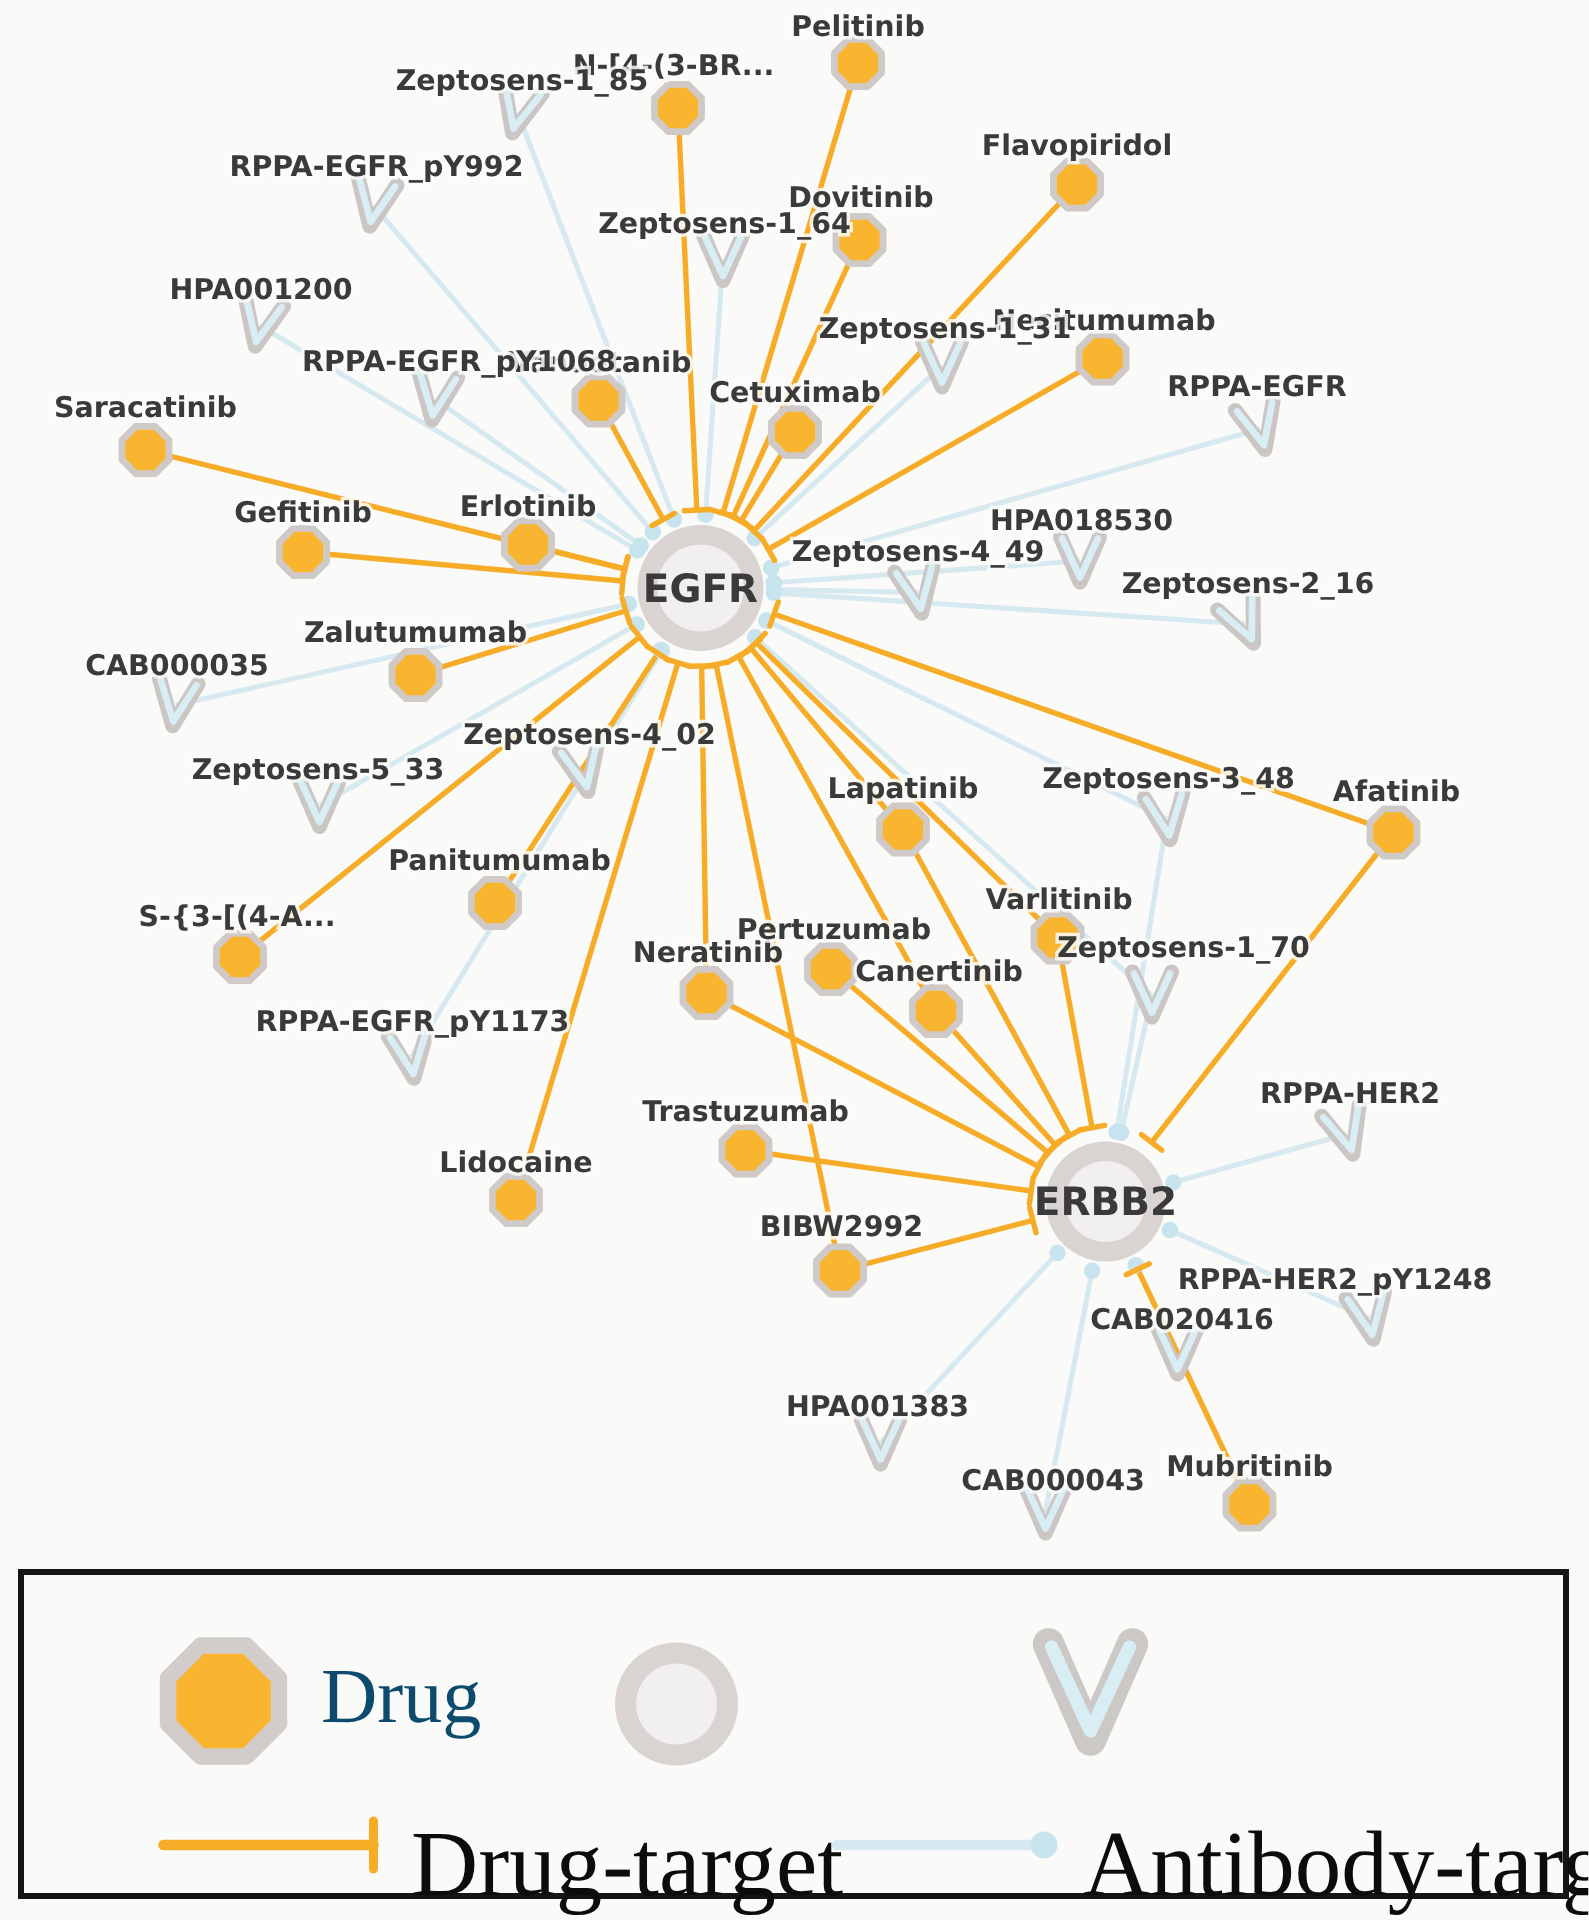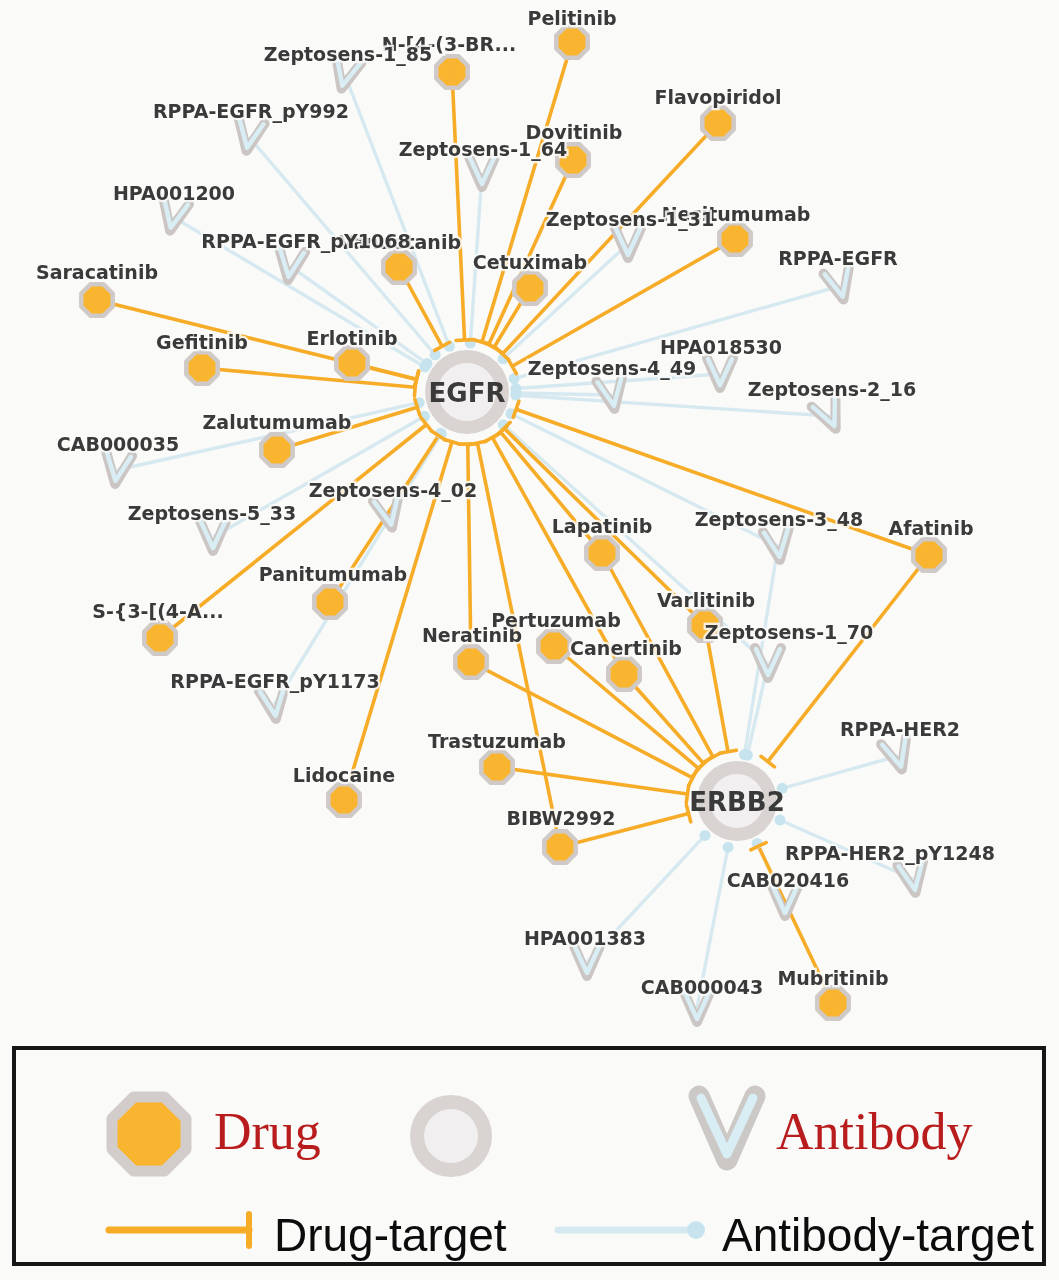--- a/index.html
+++ b/index.html
@@ -8,22 +8,22 @@
   svg#net{position:absolute;left:0;top:0;}
   text.nlab{font-family:"DejaVu Sans",sans-serif;font-weight:700;font-size:19px;fill:#3a3a3a;
             text-anchor:middle;paint-order:stroke;stroke:rgba(250,250,249,.85);stroke-width:4.5px;}
   text.glab{font-family:"DejaVu Sans",sans-serif;font-weight:700;font-size:26px;fill:#3a3a3a;
             text-anchor:middle;}
   .legend-title{position:absolute;left:14px;top:996px;font-family:"Liberation Serif",serif;
                 font-weight:700;font-size:40px;color:#000;}
   .legend-box{position:absolute;left:12px;top:1046px;width:1026px;height:212px;
               border:4px solid #161616;background:#FAFAF9;}
   .legend-box .abs{position:absolute;}
-  .lg-label{font-family:"Liberation Serif",serif;font-size:52px;color:#b91c1c;white-space:nowrap;}
-  .lg-elabel{font-family:Liberation Sans, sans-serif;font-size:46px;color:#0c0c0c;white-space:nowrap;}
+  .lg-label{font-family:"Liberation Serif",serif;font-size:52px;color:#0c4a6e;white-space:nowrap;}
+  .lg-elabel{font-family:Liberation Serif, serif;font-size:62px;color:#0c0c0c;white-space:nowrap;}
 </style>
 </head>
 <body>
 
 <div class="stage">
   <svg id="net" width="1059" height="1280" viewBox="0 0 1059 1280">
       <g>
         <line x1="345" y1="75" x2="449.4003586427874" y2="346.26978434232467" stroke="#D7E9F0" stroke-width="3.4"></line>
         <line x1="249" y1="137" x2="435.15936258083207" y2="354.75521769776225" stroke="#D7E9F0" stroke-width="3.4"></line>
         <line x1="173" y1="217" x2="424.8946486639244" y2="366.93729087138354" stroke="#D7E9F0" stroke-width="3.4"></line>
@@ -356,21 +356,20 @@
 
     <svg class="abs" style="left:387px;top:38px" width="96" height="96">
       <circle cx="48" cy="48" r="41" fill="#D9D4D2"></circle>
       <circle cx="48" cy="48" r="27" fill="#F1EFEF"></circle>
     </svg>
 
     <svg class="abs" style="left:661px;top:28px" width="100" height="110">
       <path d="M 22 18 L 50 82 L 78 18" fill="none" stroke="#CCC8C5" stroke-width="21" stroke-linecap="round" stroke-linejoin="round"></path>
       <path d="M 24 20 L 50 76 L 76 20" fill="none" stroke="#D8EDF4" stroke-width="9" stroke-linecap="round" stroke-linejoin="round"></path>
     </svg>
-    <div class="abs lg-label" style="left:760px;top:52px">Antibody</div>
 
     <svg class="abs" style="left:85px;top:160px" width="175" height="40">
       <line x1="8" y1="20" x2="148" y2="20" stroke="#F7AC28" stroke-width="7" stroke-linecap="round"></line>
       <line x1="148" y1="4" x2="148" y2="36" stroke="#F7AC28" stroke-width="6" stroke-linecap="round"></line>
     </svg>
     <div class="abs lg-elabel" style="left:258px;top:158px">Drug-target</div>
 
     <svg class="abs" style="left:534px;top:160px" width="175" height="40">
       <line x1="8" y1="20" x2="138" y2="20" stroke="#D7E9F0" stroke-width="7" stroke-linecap="round"></line>
       <circle cx="146" cy="20" r="9" fill="#C7E4EE"></circle>

